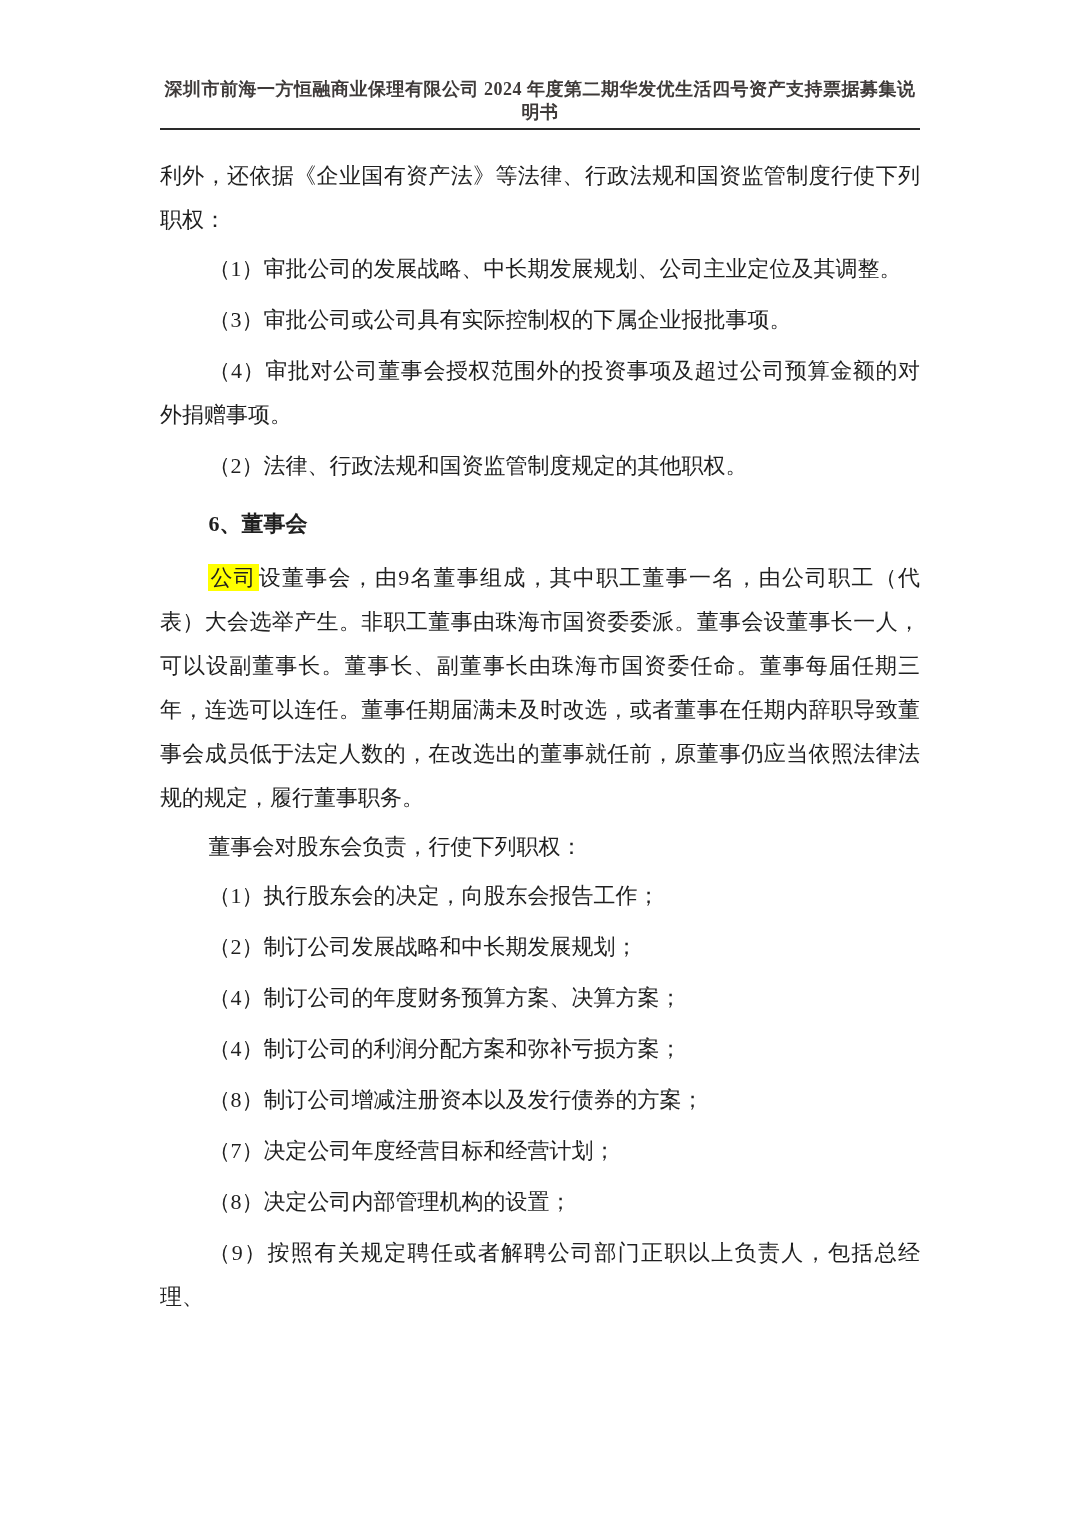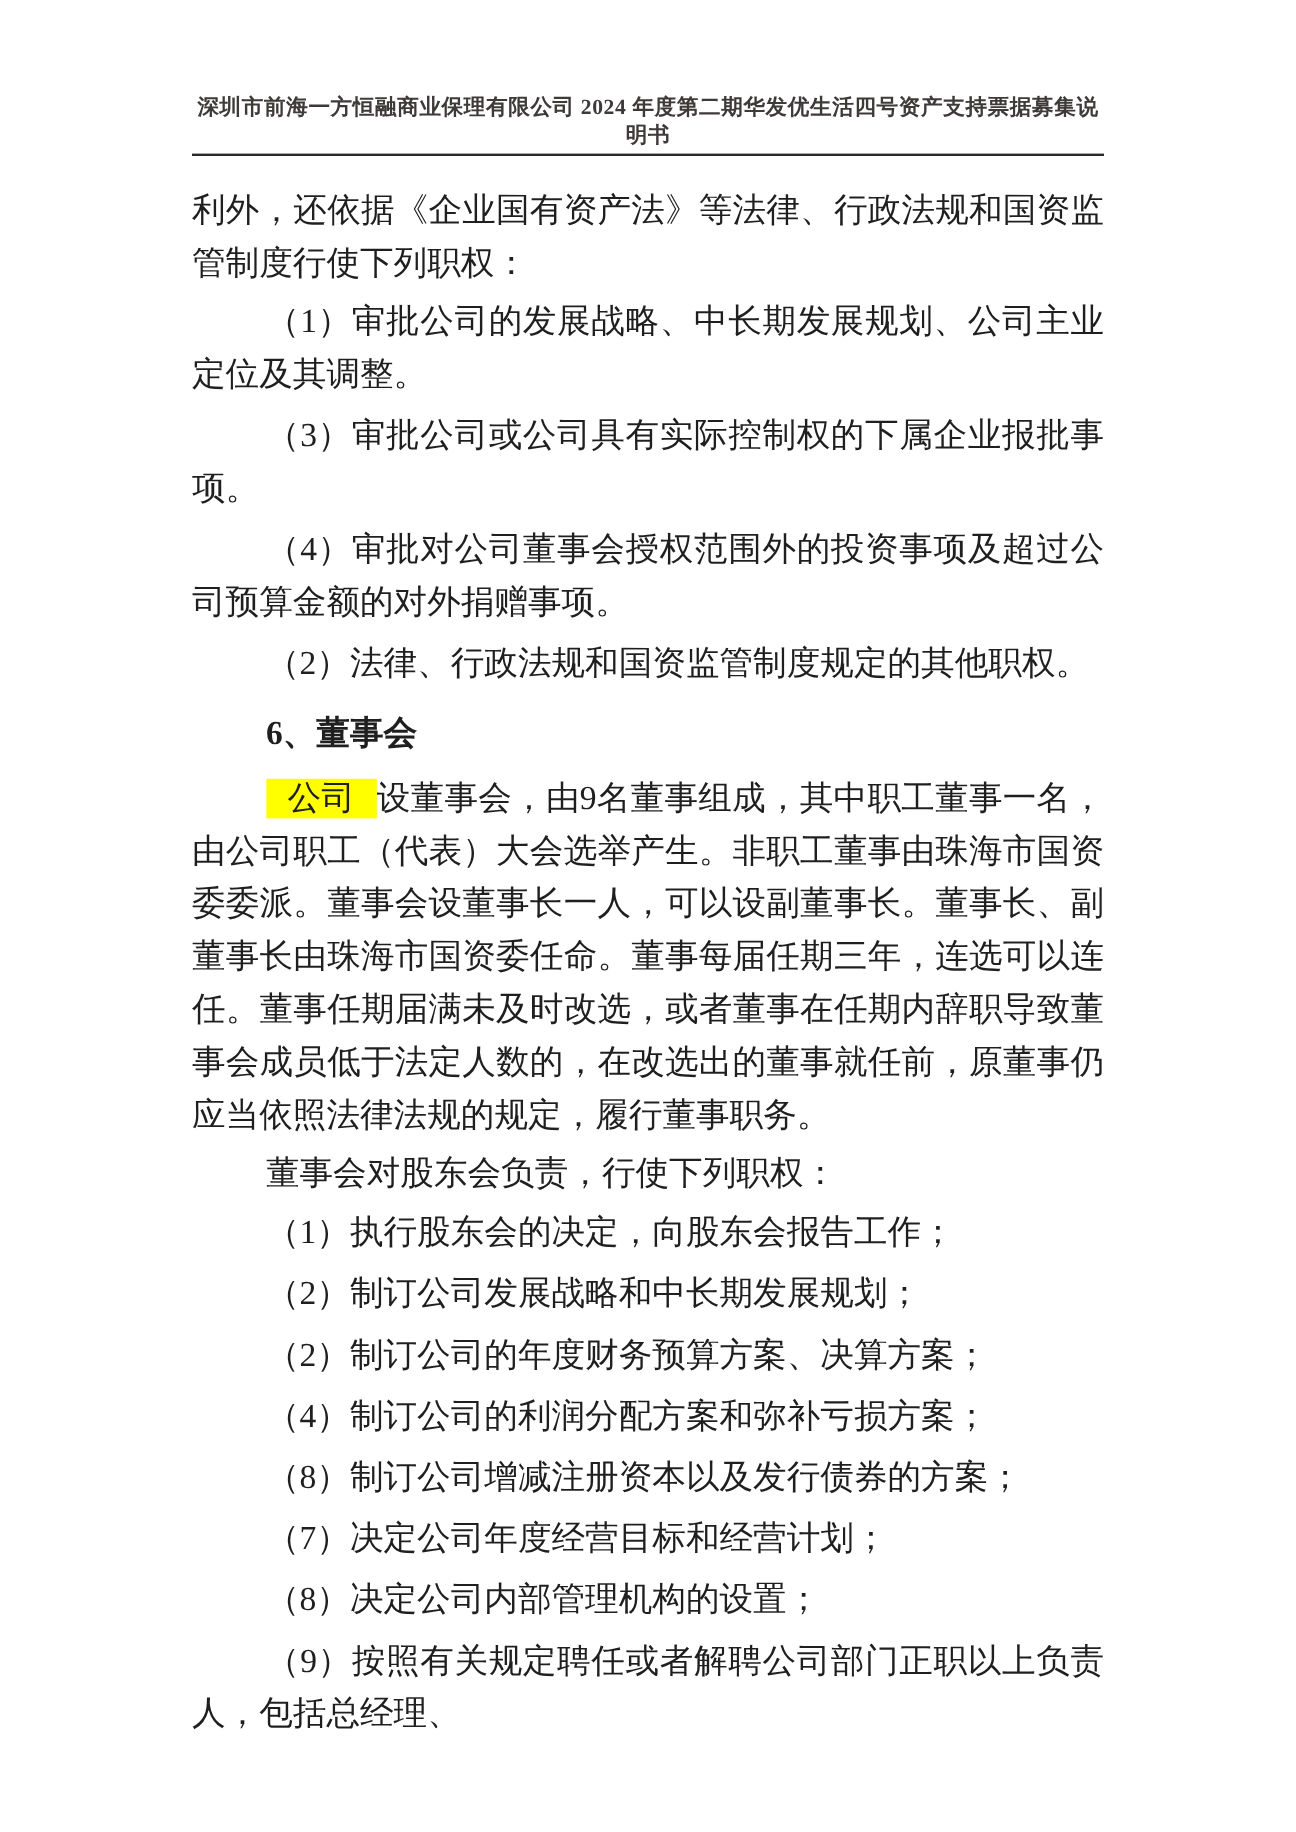--- a/index.html
+++ b/index.html
@@ -26,21 +26,21 @@
     display: inline-block;
     font-size: 18px;
     font-weight: 700;
     letter-spacing: 0.5px;
     color: #3e3a39;
     border-bottom: 2px solid #2a2a2a;
     padding-bottom: 3px;
     line-height: 1.3;
   }
   .doc-body {
-    font-size: 28px;
+    font-size: 22px;
     line-height: 44px;
     text-align: justify;
   }
   .doc-body p {
     margin: 0 0 5px 0;
   }
   p.no-indent {
     text-indent: 0;
   }
   p.indent {
@@ -49,21 +49,21 @@
   p.list-item {
     text-indent: 2.2em;
     margin: 0 0 7px 0;
   }
   p.section-heading {
     text-indent: 2.2em;
     font-weight: 700;
     margin: 14px 0 10px 0;
   }
   .hl {
-    padding: 1px 18px;
+    padding: 1px 2px;
   }
 </style>
 </head>
 <body>
 
 <div class="page">
 
   <div class="doc-header">
     <span class="header-text">深圳市前海一方恒融商业保理有限公司 2024 年度第二期华发优生活四号资产支持票据募集说明书</span>
   </div>
@@ -78,21 +78,21 @@
     <p class="list-item">（2）法律、行政法规和国资监管制度规定的其他职权。</p>
 
     <p class="section-heading">6、董事会</p>
 
     <p class="indent"><span class="hl" style="background: rgb(255, 255, 0);">公司</span><span>设董事会，由9名董事组成，其中职工董事一名，由公司职工（代表）大会选举产生。非职工董事由珠海市国资委委派。董事会设董事长一人，可以设副董事长。董事长、副董事长由珠海市国资委任命。董事每届任期三年，连选可以连任。董事任期届满未及时改选，或者董事在任期内辞职导致董事会成员低于法定人数的，在改选出的董事就任前，原董事仍应当依照法律法规的规定，履行董事职务。</span></p>
 
     <p class="indent">董事会对股东会负责，行使下列职权：</p>
 
     <p class="list-item">（1）执行股东会的决定，向股东会报告工作；</p>
     <p class="list-item">（2）制订公司发展战略和中长期发展规划；</p>
-    <p class="list-item">（2）制订公司的年度财务预算方案、决算方案；</p>
+    <p class="list-item">（4）制订公司的年度财务预算方案、决算方案；</p>
     <p class="list-item">（4）制订公司的利润分配方案和弥补亏损方案；</p>
     <p class="list-item">（8）制订公司增减注册资本以及发行债券的方案；</p>
     <p class="list-item">（7）决定公司年度经营目标和经营计划；</p>
     <p class="list-item">（8）决定公司内部管理机构的设置；</p>
     <p class="list-item">（9）按照有关规定聘任或者解聘公司部门正职以上负责人，包括总经理、</p>
 
   </div>
 </div>
 
 </body></html>

